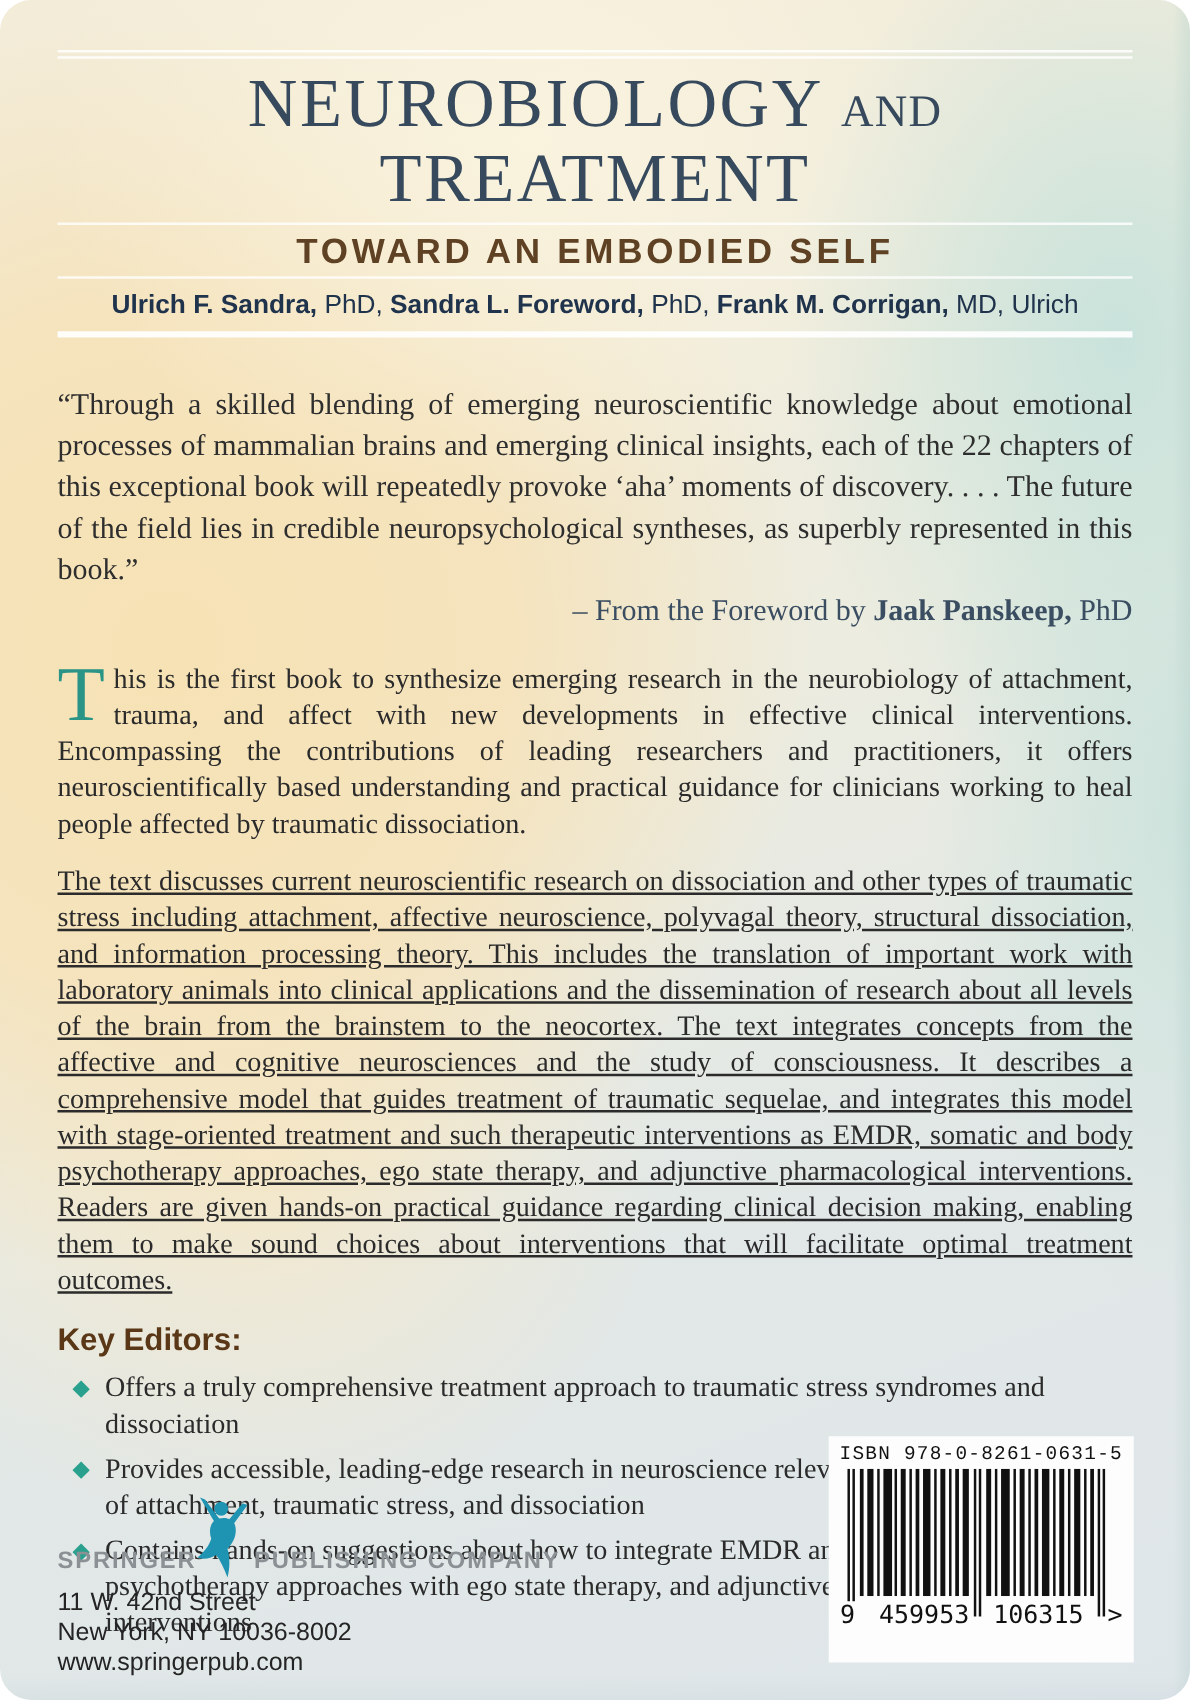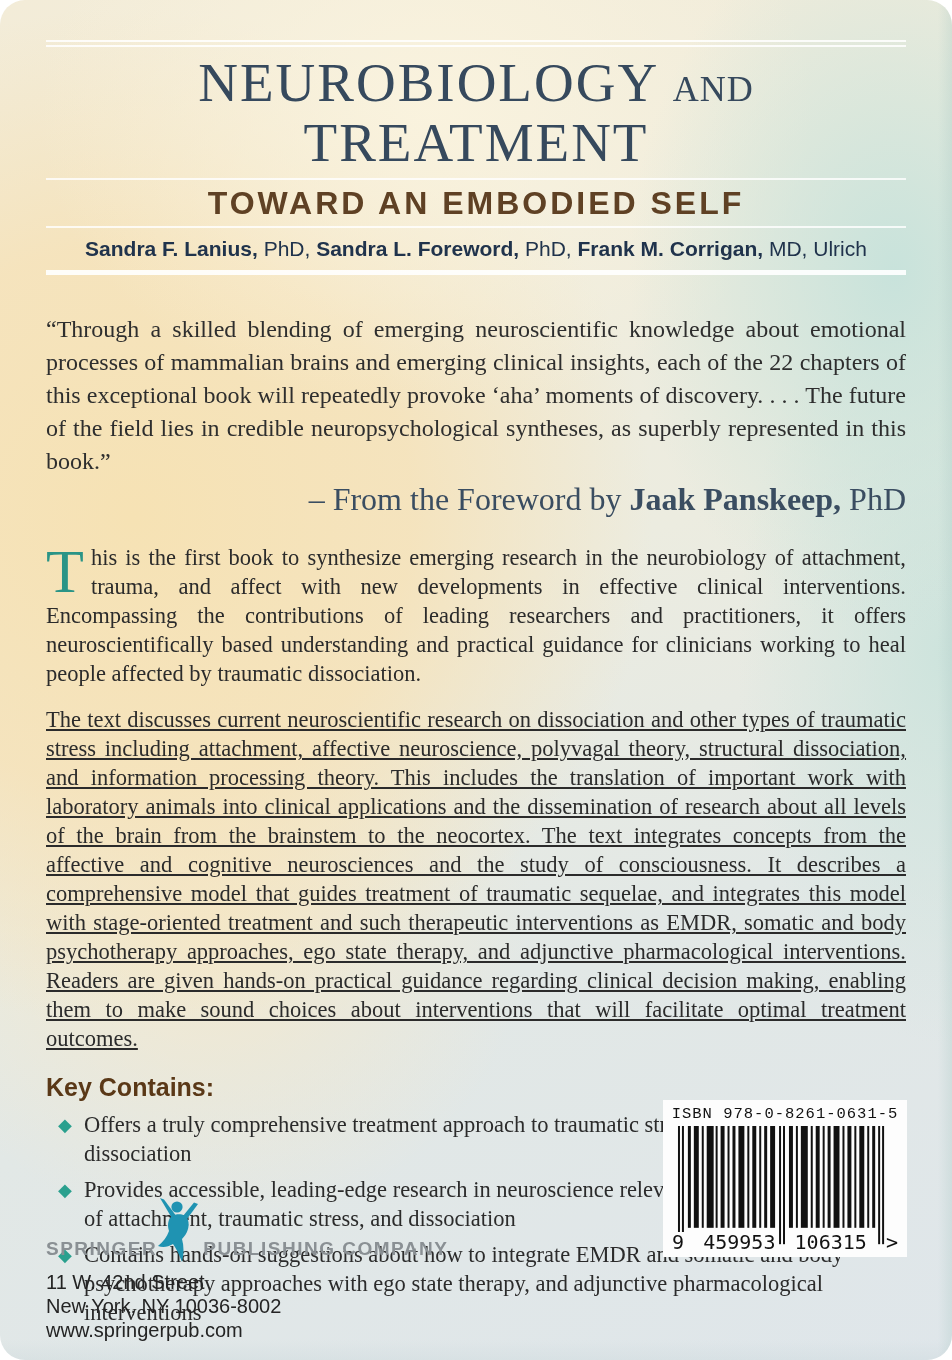--- a/index.html
+++ b/index.html
@@ -33,30 +33,30 @@
   .rule-thin{height:2px;background:rgba(255,255,255,0.8);}
   .rule-thick{height:5px;background:rgba(255,255,255,0.9);margin-top:9px;}
 
   
   .title{margin-top:9px;text-align:center;color:#36495d;
          font-family:"Liberation Serif",serif;font-weight:normal;
          font-size:55px;line-height:53px;letter-spacing:2px;}
   .title .small{font-size:36px;letter-spacing:1px;}
   .subtitle-wrap{margin-top:9px;}
   .subtitle{text-align:center;font-family:"Liberation Sans",sans-serif;
-            font-weight:bold;font-size:32px;letter-spacing:3px;
+            font-weight:bold;font-size:28px;letter-spacing:3px;
             color:#5f4124;margin:5px 0 4px 0;}
   .editors{margin-top:9px;text-align:center;font-family:"Liberation Sans",sans-serif;
            font-size:21px;color:#20334c;letter-spacing:0px;}
   .editors .b{font-weight:bold;}
 
   
   .quote{margin-top:38px;font-size:24px;line-height:33px;color:#2e2e2e;
          text-align:justify;}
-  .attribution{margin-top:3px;text-align:right;font-size:32px;color:#3a4d61;}
+  .attribution{margin-top:3px;text-align:right;font-size:24px;color:#3a4d61;}
   .attribution .b{font-weight:bold;}
 
   
   .para{font-size:22.5px;line-height:29px;color:#2b2b2b;text-align:justify;}
   .para1{margin-top:25px;}
   .para2{margin-top:17px;text-decoration:underline;}
   .dropcap{float:left;color:#2a9486;font-size:62px;line-height:48px;
            padding:4px 7px 0 0;font-family:"Liberation Serif",serif;}
 
   
@@ -69,21 +69,21 @@
 
   
   .publisher{position:absolute;left:46px;top:1238px;z-index:2;}
   .pub-name{display:flex;align-items:flex-end;font-family:"Liberation Sans",sans-serif;
             font-weight:bold;font-size:19px;letter-spacing:1.5px;color:#8a9094;}
   .pub-logo{width:44px;height:74px;margin:-52px 1px -12px 1px;overflow:visible;}
   .pub-address{margin-top:10px;font-family:"Liberation Sans",sans-serif;
                font-size:20px;line-height:24px;color:#242424;}
 
   
-  .barcode-box{position:absolute;left:663px;top:1100px;width:244px;height:157px;
+  .barcode-box{position:absolute;left:663px;top:1149px;width:244px;height:181px;
                background:#fdfdfd;z-index:2;display:flex;flex-direction:column;
                align-items:center;padding:5px 8px;box-sizing:border-box;}
   .isbn-label{font-family:"Liberation Mono",monospace;font-size:15.5px;color:#111;
               letter-spacing:1px;white-space:nowrap;}
   .bars{margin-top:3px;width:218px;height:120px;}
   .barcode-digits{width:100%;display:flex;justify-content:space-between;
                   align-items:flex-end;margin-top:-14px;
                   font-family:"DejaVu Sans Mono",monospace;font-size:20px;color:#111;}
   .barcode-digits span{background:#fdfdfd;padding:0 1px;line-height:20px;}
 </style>
@@ -101,32 +101,32 @@
     <div class="title">
       <div><span>NEUROBIOLOGY</span> <span class="small">AND</span> <span>TREATMENT</span></div>
     </div>
 
     <div class="subtitle-wrap">
       <div class="rule-thin"></div>
       <div class="subtitle">TOWARD AN EMBODIED SELF</div>
       <div class="rule-thin"></div>
     </div>
 
-    <div class="editors"><span class="b">Sandra F. Lanius,</span><span> PhD, </span><span class="b">Sandra L. Foreword,</span><span> PhD, </span><span class="b">Frank M. Corrigan,</span><span> MD, </span><span>Ulrich</span></div>
+    <div class="editors"><span class="b">Ulrich F. Sandra,</span><span> PhD, </span><span class="b">Sandra L. Foreword,</span><span> PhD, </span><span class="b">Frank M. Corrigan,</span><span> MD, </span><span>Ulrich</span></div>
 
     <div class="rule-thick"></div>
 
     <div class="quote">“Through a skilled blending of emerging neuroscientific knowledge about emotional processes of mammalian brains and emerging clinical insights, each of the 22 chapters of this exceptional book will repeatedly provoke ‘aha’ moments of discovery. . . . The future of the field lies in credible neuropsychological syntheses, as superbly represented in this book.”</div>
     <div class="attribution"><span>– From the Foreword by </span><span class="b">Jaak Panskeep,</span><span> PhD</span></div>
 
     <div class="para para1"><span class="dropcap">T</span><span>his is the first book to synthesize emerging research in the neurobiology of attachment, trauma, and affect with new developments in effective clinical interventions. Encompassing the contributions of leading researchers and practitioners, it offers neuroscientifically based understanding and practical guidance for clinicians working to heal people affected by traumatic dissociation.</span></div>
 
     <div class="para para2">The text discusses current neuroscientific research on dissociation and other types of traumatic stress including attachment, affective neuroscience, polyvagal theory, structural dissociation, and information processing theory. This includes the translation of important work with laboratory animals into clinical applications and the dissemination of research about all levels of the brain from the brainstem to the neocortex. The text integrates concepts from the affective and cognitive neurosciences and the study of consciousness. It describes a comprehensive model that guides treatment of traumatic sequelae, and integrates this model with stage-oriented treatment and such therapeutic interventions as EMDR, somatic and body psychotherapy approaches, ego state therapy, and adjunctive pharmacological interventions. Readers are given hands-on practical guidance regarding clinical decision making, enabling them to make sound choices about interventions that will facilitate optimal treatment outcomes.</div>
 
-    <div class="kf-heading">Key Contains:</div>
+    <div class="kf-heading">Key Editors:</div>
     <div class="kf-list">
       <div class="kf-item"><span class="kf-bullet">◆</span><span>Offers a truly comprehensive treatment approach to traumatic stress syndromes and dissociation</span></div>
       <div class="kf-item"><span class="kf-bullet">◆</span><span>Provides accessible, leading-edge research in neuroscience relevant to our understanding of attachment, traumatic stress, and dissociation</span></div>
       <div class="kf-item"><span class="kf-bullet">◆</span><span>Contains hands-on suggestions about how to integrate EMDR and somatic and body psychotherapy approaches with ego state therapy, and adjunctive pharmacological interventions</span></div>
 
     </div>
   </div>
 
   <div class="publisher">
     <div class="pub-name">

